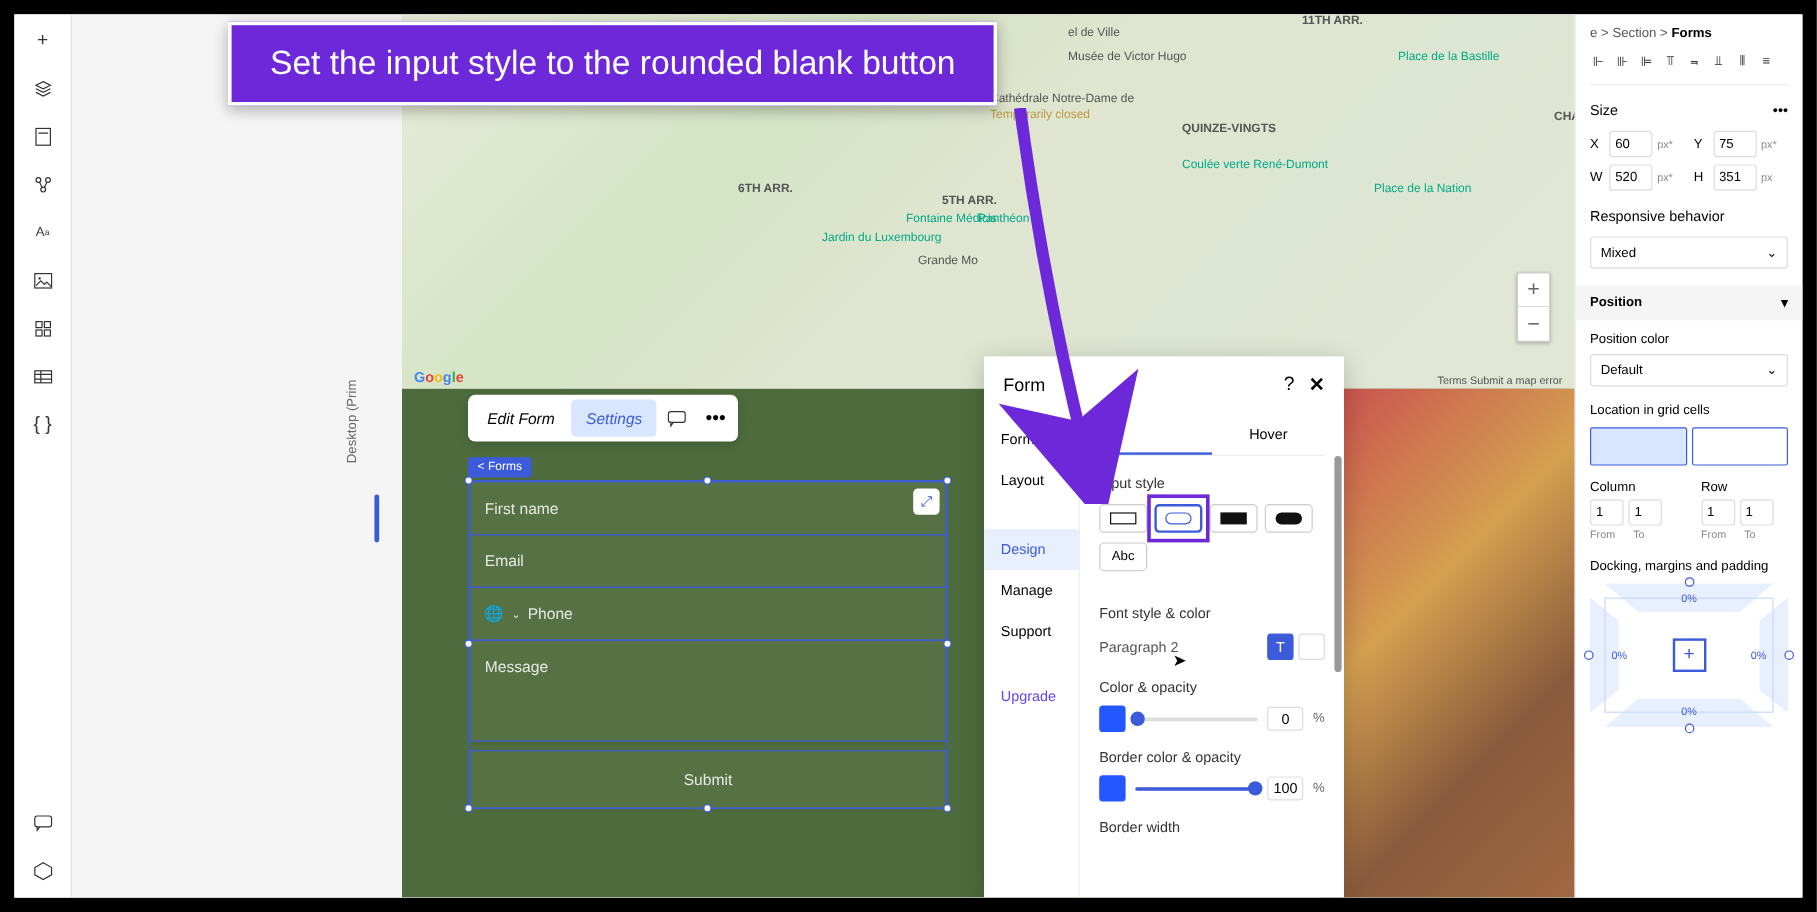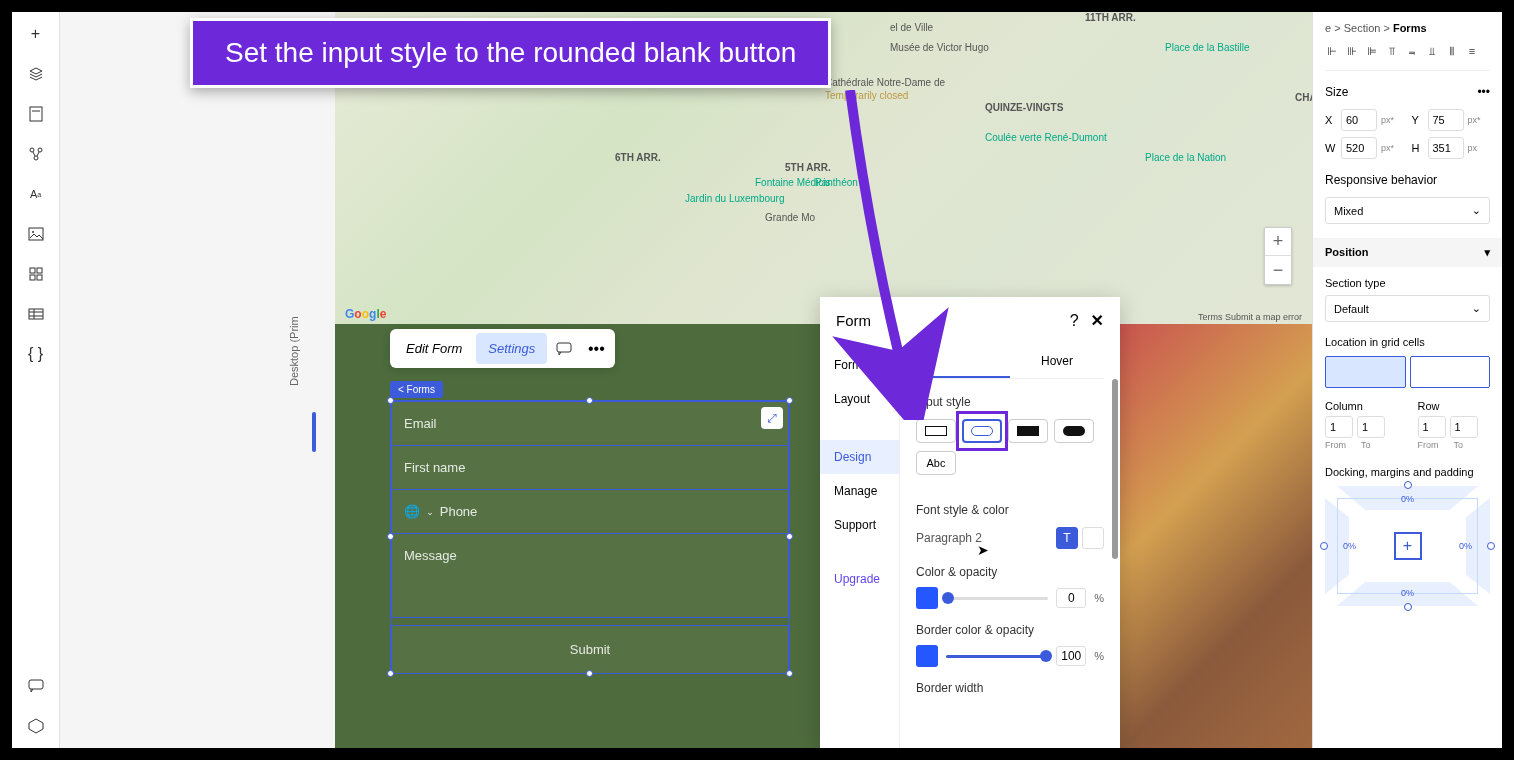--- a/index.html
+++ b/index.html
@@ -243,22 +243,22 @@
               <path d="M5 10l-2 3v-3" fill="none" stroke="#333"></path>
             </svg>
           </div>
         <div class="iconbtn">•••</div>
       </div>
 
       <div class="form-selected">
         <span class="form-badge">&lt; Forms</span>
         <div class="form-container">
           <div class="expand-icon">⤢</div>
+          <div class="form-field">First name</div>
           <div class="form-field">Email</div>
-          <div class="form-field">First name</div>
           <div class="form-field phone-field">
             <span>🌐</span>
             <span style="font-size:9px">⌄</span>
             <span>Phone</span>
           </div>
           <div class="form-field msg">Message</div>
           <div class="form-field submit">Submit</div>
           <div class="form-handle fh-tl"></div>
           <div class="form-handle fh-tr"></div>
           <div class="form-handle fh-bl"></div>
@@ -407,21 +407,21 @@
       <div class="select-box">
           <span>Mixed</span>
           <span>⌄</span>
         </div>
     </div>
     <div class="position-header">
         <span>Position</span>
         <span>▾</span>
       </div>
     <div class="panel-section">
-      <div style="font-size:11px;margin-bottom:6px">Section type</div>
+      <div style="font-size:11px;margin-bottom:6px">Position color</div>
       <div class="select-box">
           <span>Default</span>
           <span>⌄</span>
         </div>
     </div>
     <div class="panel-section">
       <div style="font-size:11px;margin-bottom:8px">Location in grid cells</div>
       <div class="grid-cells">
         <div class="grid-cell sel"></div>
         <div class="grid-cell"></div>

